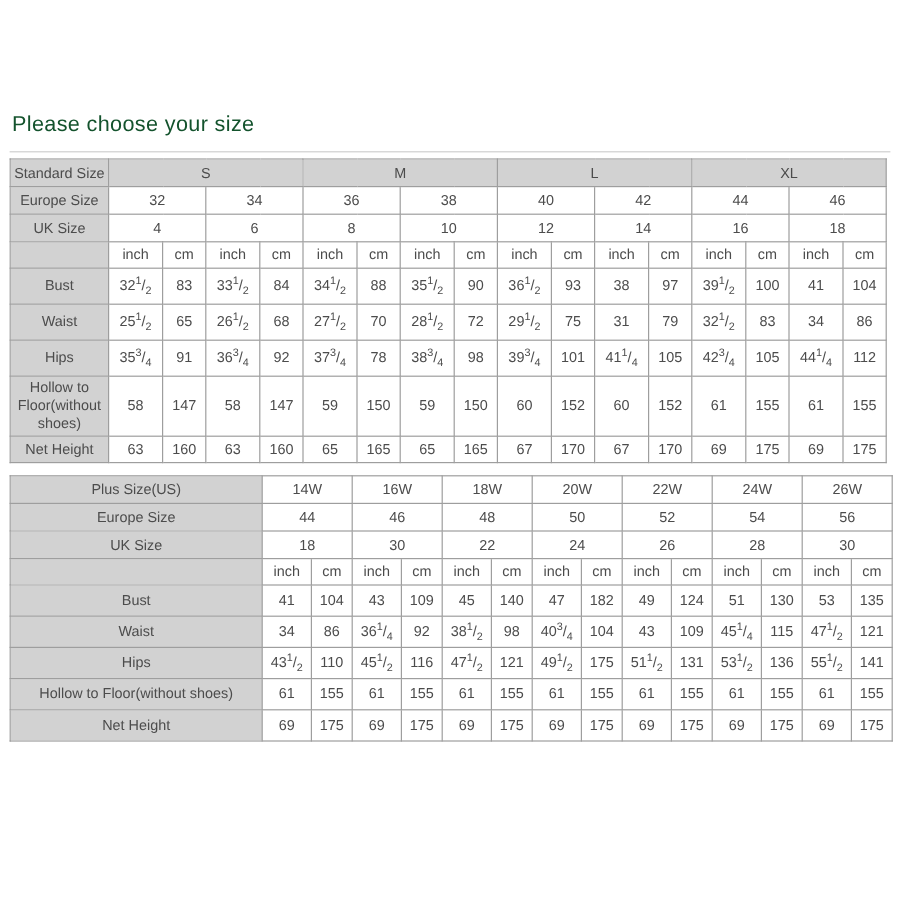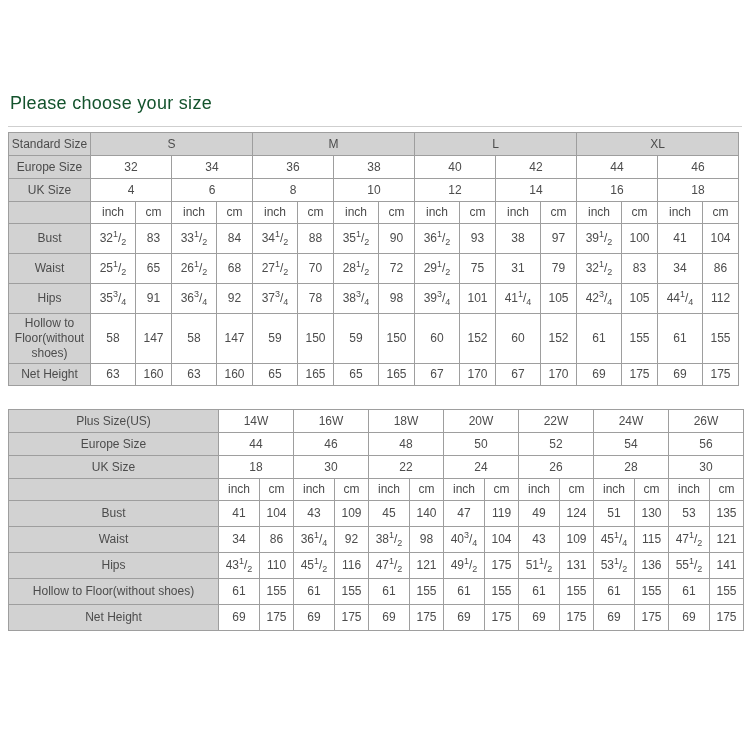--- a/index.html
+++ b/index.html
@@ -50,21 +50,21 @@
 
   .t1{width:614px;}
   .t1 col.col-label{width:82px;}
   .t1 col.col-inch{width:45px;}
   .t1 col.col-cm{width:36px;}
   .t1 tr{height:23px;}
   .t1 tr.unit-row{height:22px;}
   .t1 tr.meas-row{height:30px;}
   .t1 tr.meas-row:last-child{height:22px;}
 
-  .t2{width:735px;margin-top:23px;}
+  .t2{width:735px;margin-top:10px;}
   .t2 col.col-label{width:210px;}
   .t2 col.col-inch{width:41px;}
   .t2 col.col-cm{width:34px;}
   .t2 tr{height:23px;}
   .t2 tr.unit-row{height:22px;}
   .t2 tr.meas-row{height:26px;}
 </style>
 </head>
 <body>
 
@@ -305,21 +305,21 @@
         </tr>
         <tr class="meas-row">
           <td class="lbl">Bust</td>
           <td>41</td>
           <td>104</td>
           <td>43</td>
           <td>109</td>
           <td>45</td>
           <td>140</td>
           <td>47</td>
-          <td>119</td>
+          <td>182</td>
           <td>49</td>
           <td>124</td>
           <td>51</td>
           <td>130</td>
           <td>53</td>
           <td>135</td>
         </tr>
         <tr class="meas-row">
           <td class="lbl">Waist</td>
           <td>34</td>

